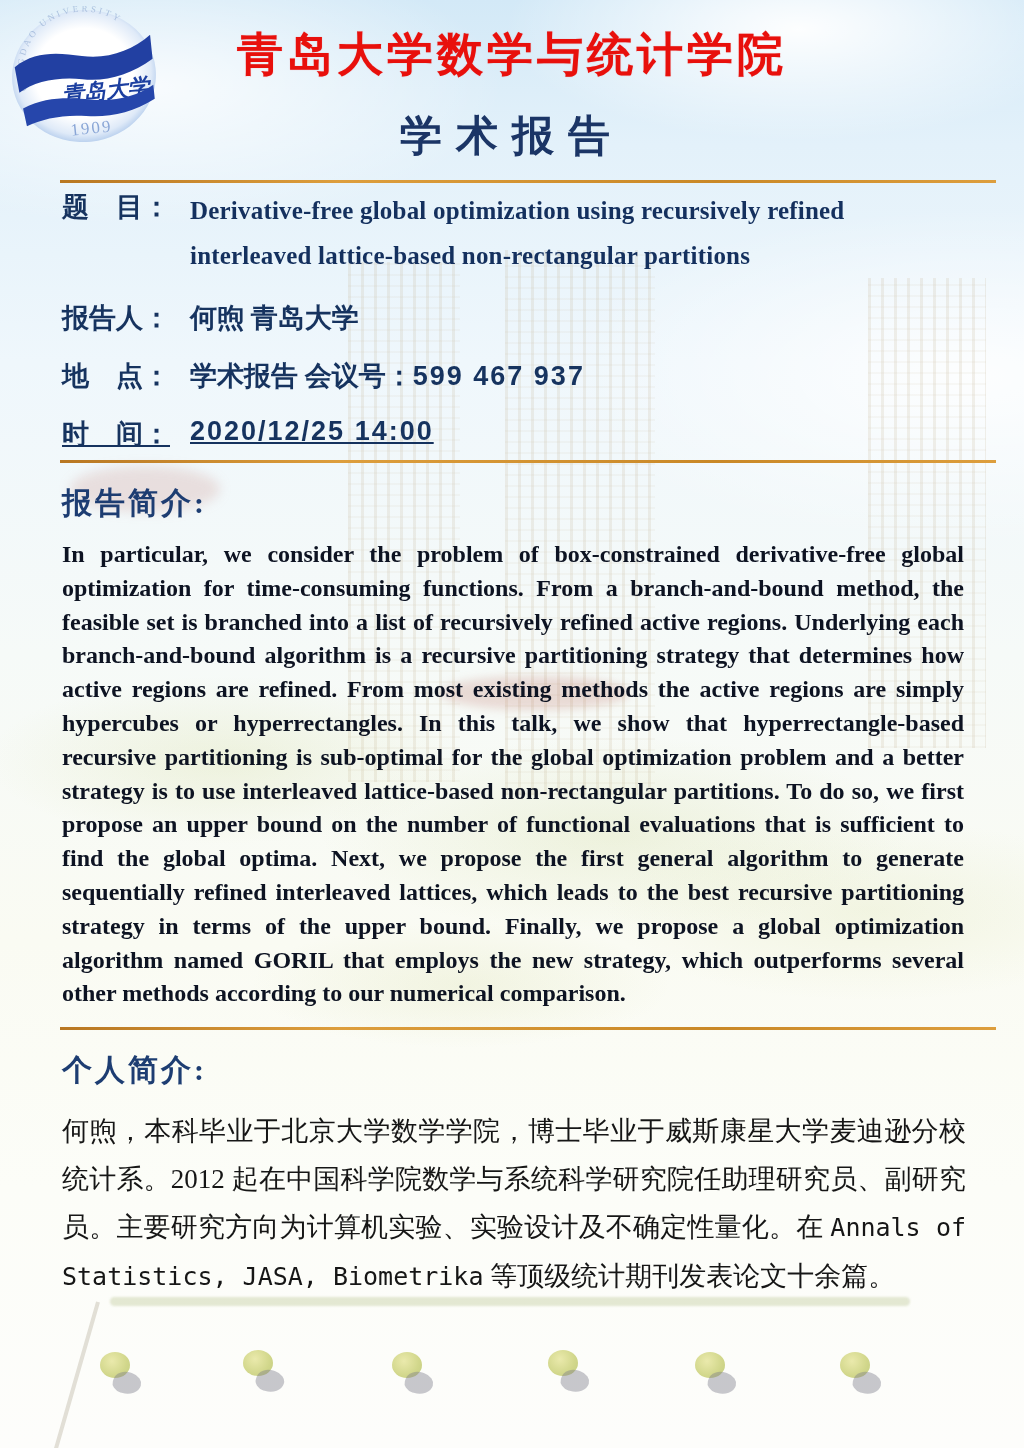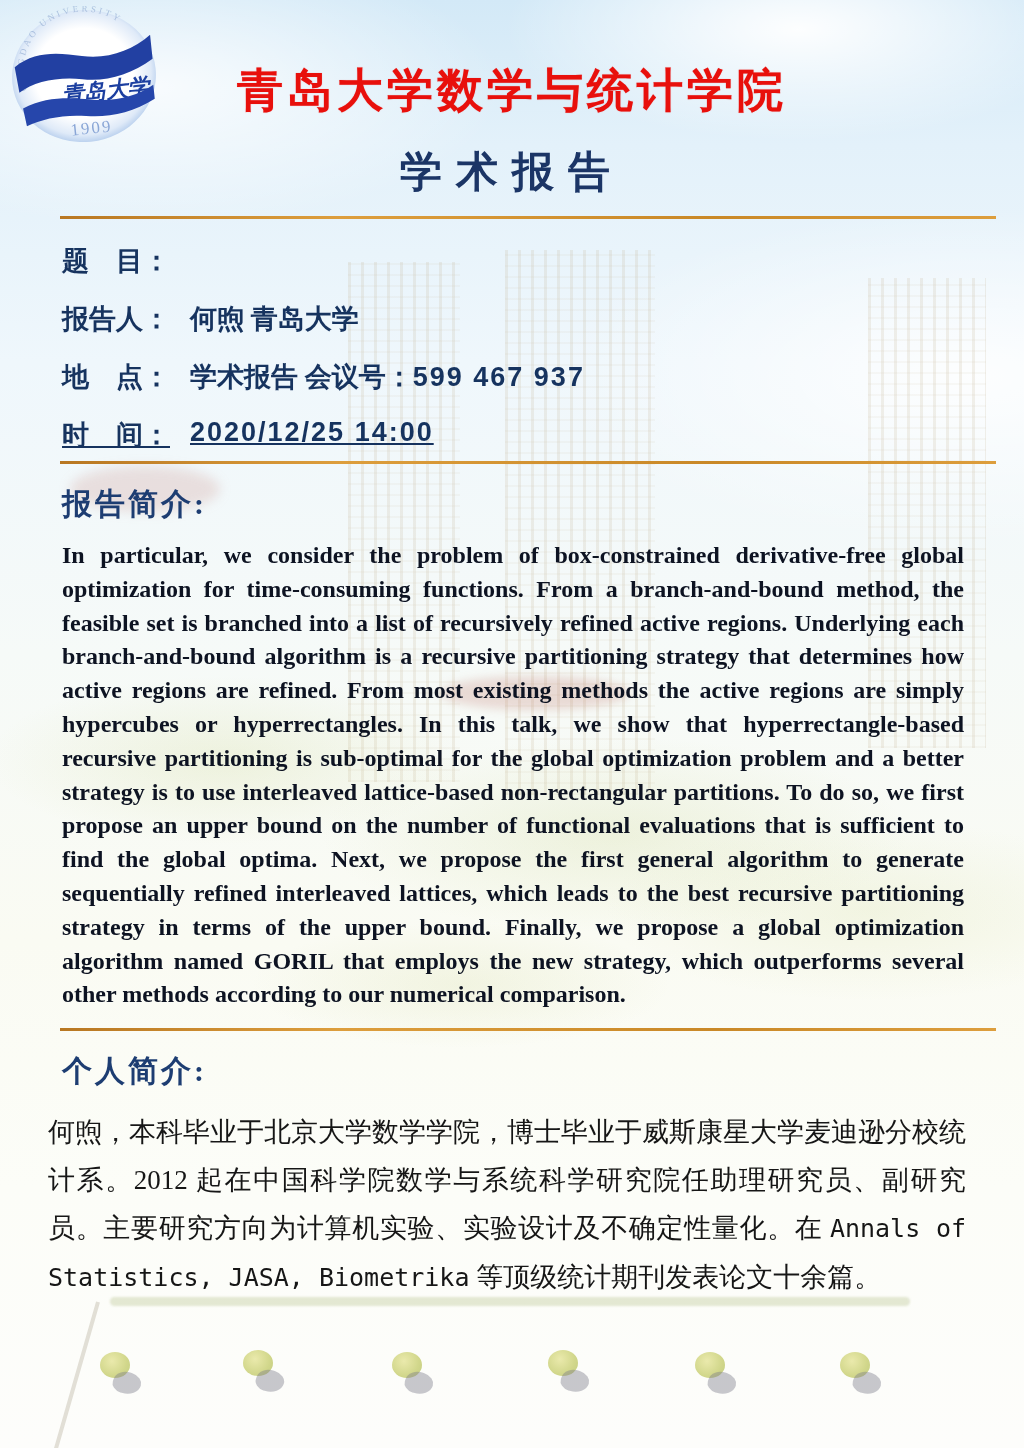--- a/index.html
+++ b/index.html
@@ -36,51 +36,51 @@
   .hedge{left:110px; top:1297px; width:800px; height:9px; background:rgba(186,198,146,.38); border-radius:5px; filter:blur(1px);}
   .path{left:96px; top:1302px; width:4px; height:180px; background:rgba(176,166,146,.35); transform:rotate(16deg); transform-origin:top;}
   .tree{position:absolute; width:40px; height:46px;}
   .tree .crown{position:absolute; left:0; top:0; width:30px; height:26px; border-radius:50%;
     background:radial-gradient(circle at 40% 35%, #e4e392 0%, #c3ca66 60%, #aebc57 100%); opacity:.75;}
   .tree .shadow{position:absolute; left:13px; top:20px; width:28px; height:22px; border-radius:55% 45% 60% 40%;
     background:rgba(125,125,138,.42); transform:rotate(18deg);}
   
   .logo{position:absolute; left:8px; top:6px; width:152px; height:140px; z-index:2;}
   .college-title{
-    position:relative; z-index:1; padding-top:60px; text-align:center;
+    position:relative; z-index:1; padding-top:24px; text-align:center;
     color:#e8100c; font-size:46px; font-weight:700; letter-spacing:4px;
     font-family:"Liberation Serif", serif; text-shadow:0 0 1px rgba(232,16,12,.4);
   }
   .poster-title{
     position:relative; z-index:1; margin-top:22px; text-align:center;
     color:#1b3566; font-size:42px; font-weight:700; letter-spacing:14px;
   }
   .divider{position:relative; z-index:1; height:3px; margin:0 28px 0 60px;
     background:linear-gradient(90deg,#b87722,#dd9e3d 30%,#c98827 70%,#dd9e3d);}
   .div-top{margin-top:16px;}
   
-  .info{position:relative; z-index:1; padding:24px 58px 0 62px; color:#16335f;}
+  .info{position:relative; z-index:1; padding:6px 58px 0 62px; color:#16335f;}
   .info-row{display:flex; align-items:flex-start; margin-bottom:22px;}
   .info-label{flex:0 0 128px; font-size:27px; font-weight:600; white-space:nowrap;}
   .info-value{flex:1; font-size:27px; font-weight:600;}
   .title-value{font-size:25px; font-weight:700; line-height:1.78; color:#14305e; letter-spacing:.2px;}
   .num{font-family:"Liberation Sans", sans-serif; font-weight:700; letter-spacing:2px;}
   .div-mid{margin-top:6px;}
   
   .section-heading{position:relative; z-index:1; padding:20px 60px 0 62px;
     color:#1d3d72; font-size:30px; font-weight:600; letter-spacing:3px;}
   .abstract-body{
     position:relative; z-index:1; margin:14px 60px 0 62px;
     font-size:24px; font-weight:700; line-height:33.8px; text-align:justify;
     color:#0d1322; font-family:"Liberation Serif", serif;
   }
   .div-bot{margin-top:16px;}
   
   .bio-body{
-    position:relative; z-index:1; margin:16px 58px 0 48px;
+    position:relative; z-index:1; margin:16px 58px 0 62px;
     font-size:27px; line-height:48px; color:#161616; text-align:justify;
     font-family:"Liberation Serif", serif;
   }
   .bio-latin{font-family:"DejaVu Sans Mono", monospace; font-size:25px;}
 </style>
 </head>
 <body>
 
 <div id="page">
 
@@ -139,20 +139,21 @@
     </g>
   </svg>
 
   <div class="college-title">青岛大学数学与统计学院</div>
   <div class="poster-title">学术报告</div>
   <div class="divider div-top"></div>
 
   <div class="info">
     <div class="info-row">
       <div class="info-label">题　目：</div>
+      <div class="info-value title-value">Derivative-free global optimization using recursively refined interleaved lattice-based non-rectangular partitions</div>
     </div>
     <div class="info-row">
       <div class="info-label">报告人：</div>
       <div class="info-value">何煦 青岛大学</div>
     </div>
     <div class="info-row">
       <div class="info-label">地　点：</div>
       <div class="info-value"><span>学术报告 会议号：</span><span class="num">599 467 937</span></div>
     </div>
     <div class="info-row" style="margin-bottom:8px;text-decoration:underline;">

